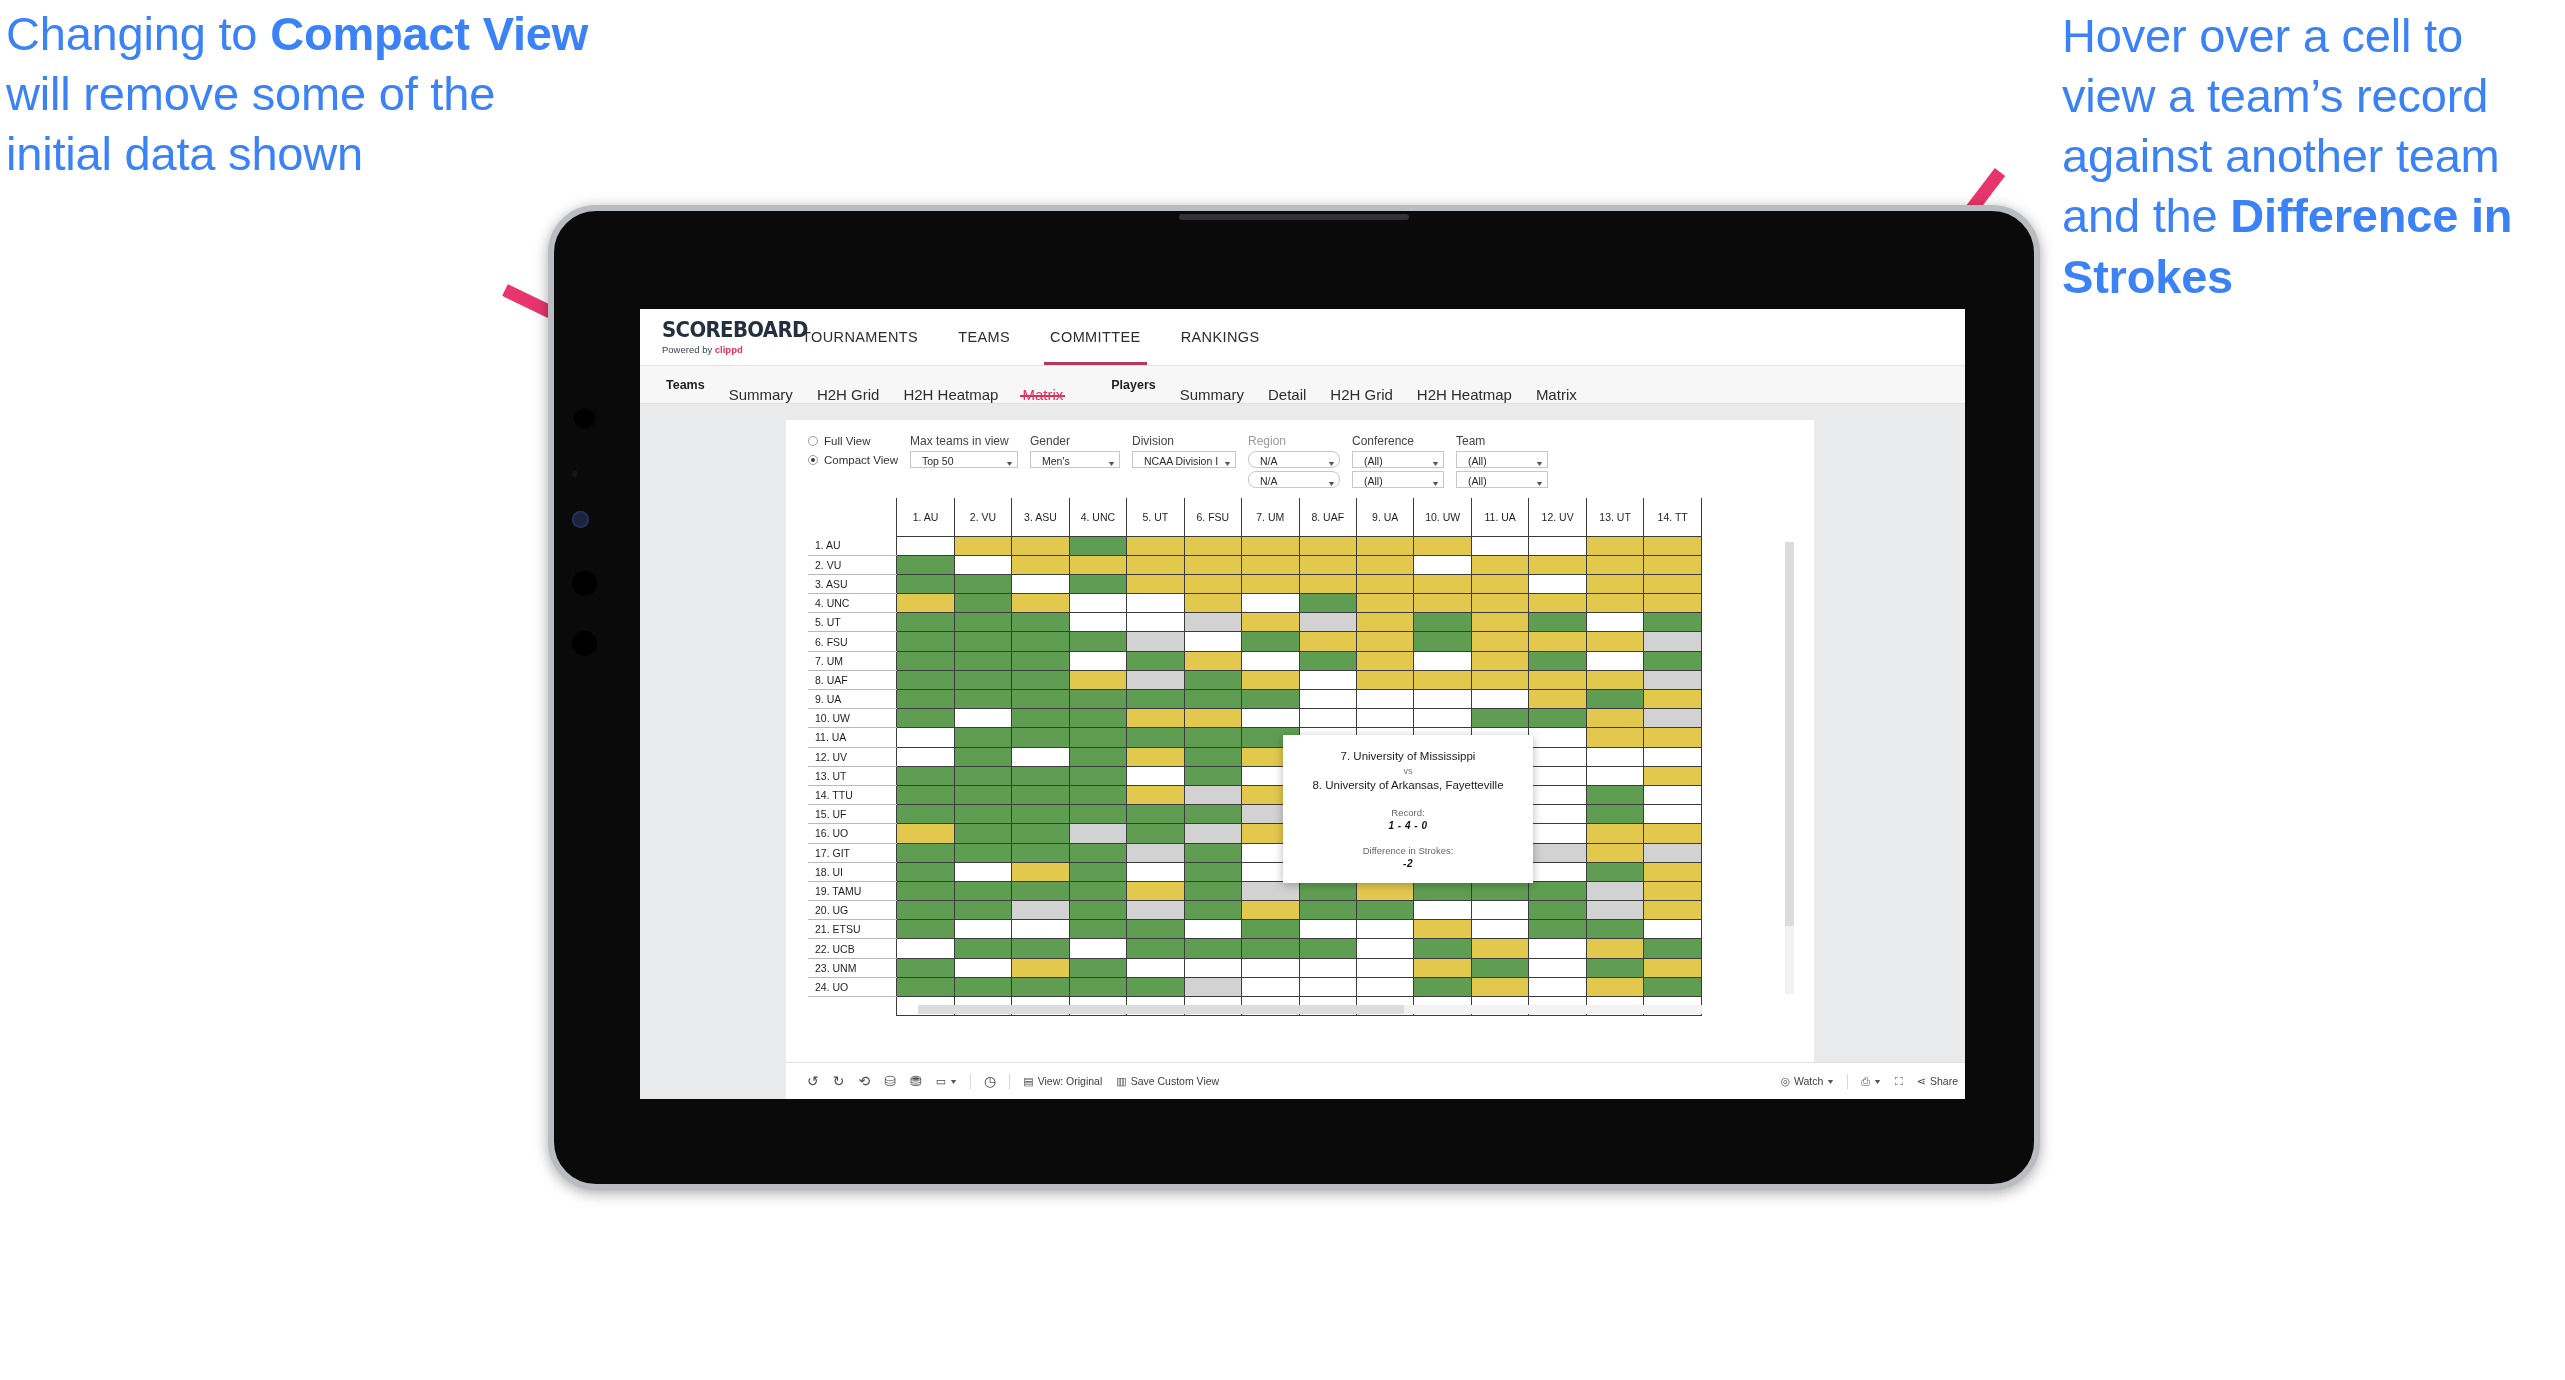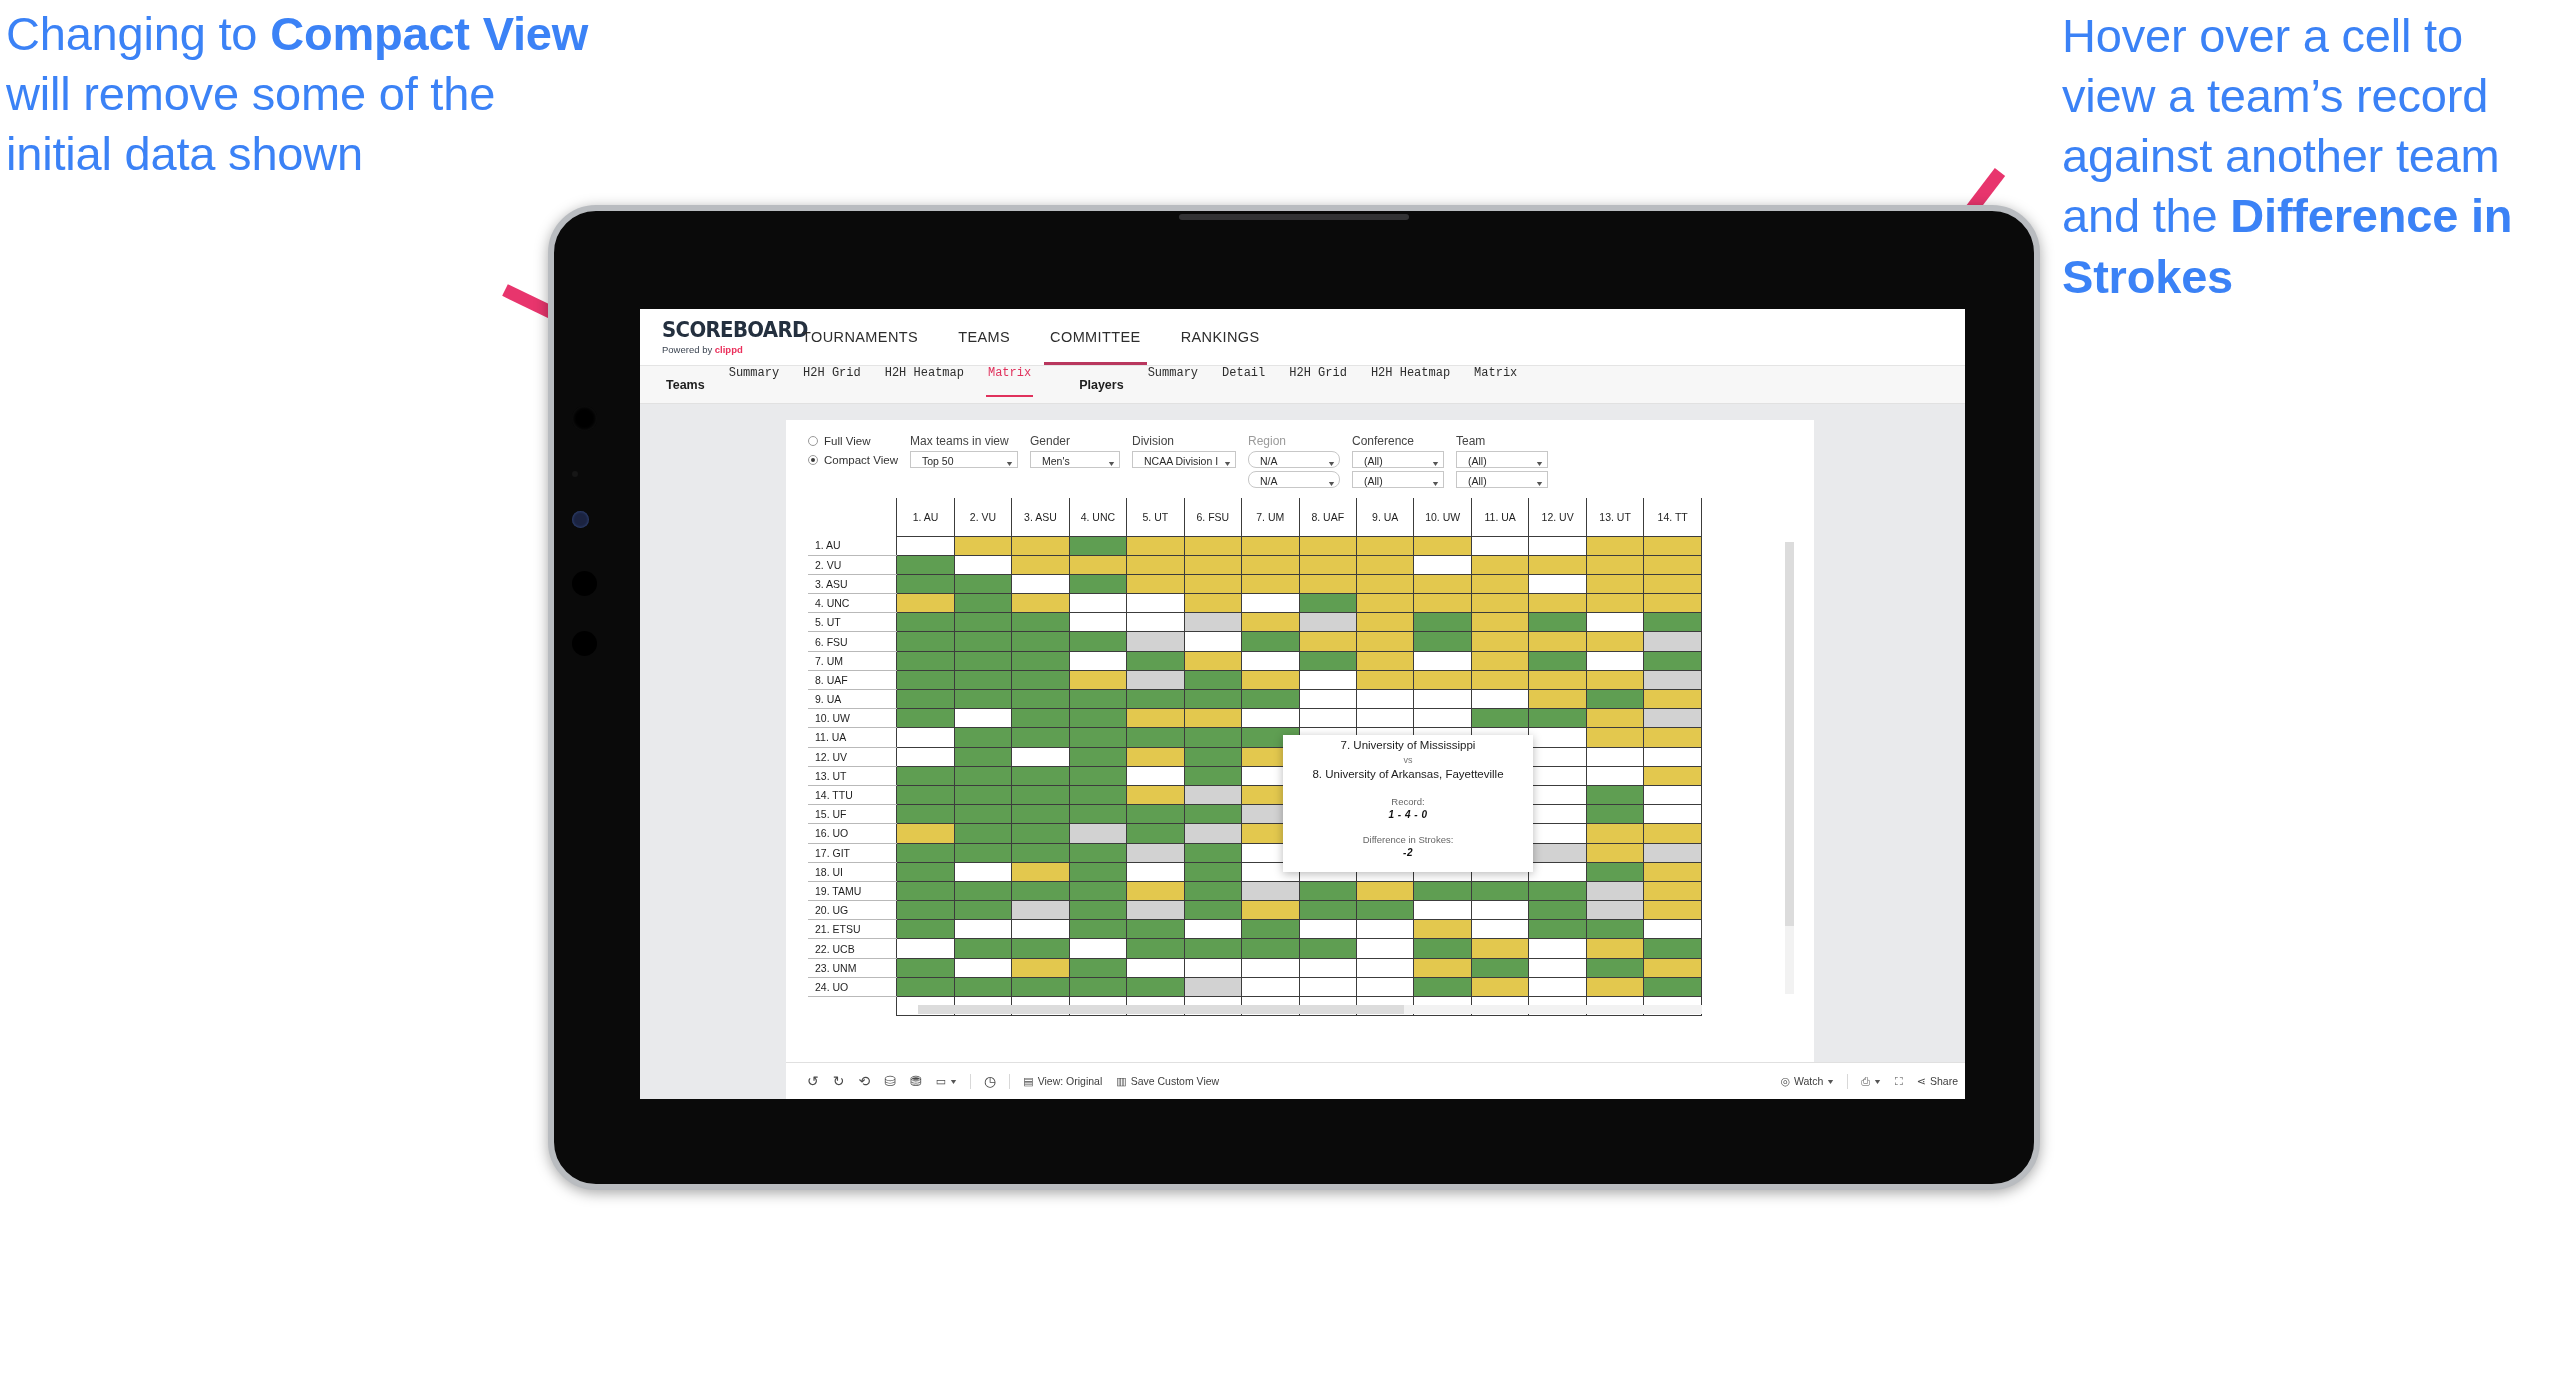--- a/index.html
+++ b/index.html
@@ -56,22 +56,22 @@
      color:#2d2d2d;letter-spacing:.4px;position:relative;cursor:pointer;}
   .topnav-item.active::after{content:"";position:absolute;left:14px;right:14px;bottom:0;
      height:3px;background:#b9375e;}
 
   
   #subnav{height:38px;background:#f7f7f7;border-bottom:1px solid #e1e1e1;
      display:flex;align-items:center;padding-left:14px;box-sizing:border-box;}
   .subgroup{display:flex;align-items:center;height:100%;}
   .subgroup+.subgroup{margin-left:24px;}
   .sub-title{font-size:12.5px;font-weight:700;color:#1f1f1f;padding:0 12px;}
-  .sub-item{font-size:12px;color:#2d2d2d;padding:0 12px;position:relative;
-     height:100%;display:flex;align-items:flex-start;cursor:pointer;font-family:Liberation Mono, monospace;}
+  .sub-item{font-size:15px;color:#2d2d2d;padding:0 12px;position:relative;
+     height:100%;display:flex;align-items:flex-end;cursor:pointer;}
   .sub-item.active{color:#e0315c;}
   .sub-item.active::after{content:"";position:absolute;left:10px;right:10px;bottom:6px;
      height:2px;background:#e0315c;}
 
   
   #canvas{position:absolute;left:0;top:95px;right:0;bottom:0;background:#e9eaec;}
   #sheet{position:absolute;left:146px;top:16px;width:1028px;bottom:37px;background:#fff;}
 
   
   #filters{display:flex;align-items:flex-start;padding:14px 0 0 22px;gap:0;}
@@ -109,21 +109,21 @@
   #matrix tfoot td{height:19px;background:#fff;border-top:1px solid #3c3c3c;}
 
   
   #hscroll{position:absolute;left:110px;bottom:14px;width:784px;height:9px;background:#f2f2f2;}
   #hscroll .thumb{width:62%;height:100%;background:#dcdcdc;}
   #vscroll{position:absolute;right:4px;top:44px;bottom:34px;width:9px;background:#f2f2f2;}
   #vscroll .thumb{width:100%;height:85%;background:#dcdcdc;}
 
   
   #tooltip{position:absolute;left:475px;top:237px;width:250px;background:#fff;
-     box-shadow:0 2px 9px rgba(0,0,0,.28);padding:2px 10px 14px;box-sizing:border-box;
+     box-shadow:0 2px 9px rgba(0,0,0,.28);padding:13px 10px 14px;box-sizing:border-box;
      text-align:center;z-index:9;}
   #tooltip .t1{font-size:11.5px;color:#1b1b1b;line-height:1.45;}
   #tooltip .vs{font-size:9px;color:#777;margin:1px 0 1px;}
   #tooltip .lab{font-size:9.5px;color:#666;margin-top:14px;}
   #tooltip .val{font-size:10px;color:#111;font-weight:700;margin-top:2px;letter-spacing:.5px;font-style:italic;}
 
   
   #toolbar{position:absolute;left:146px;right:0;bottom:0;height:37px;background:#fff;
      border-top:1px solid #e0e0e0;display:flex;align-items:center;padding-left:14px;
      box-sizing:border-box;font-size:10.5px;color:#3d3d3d;}

